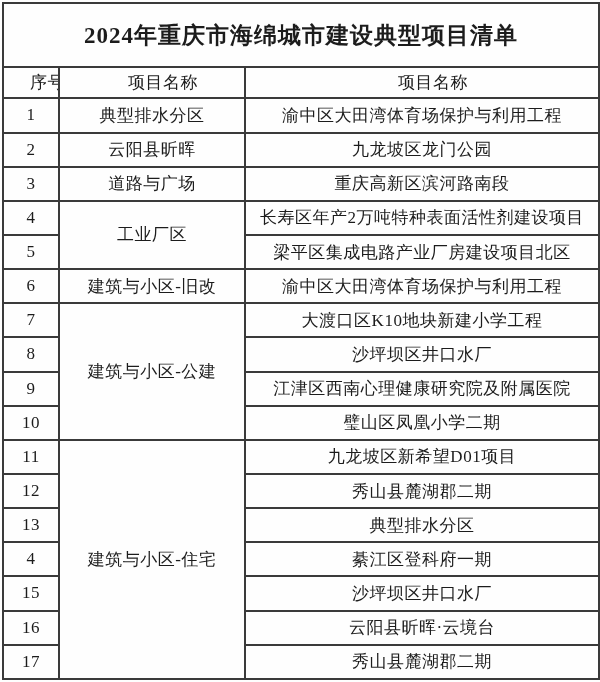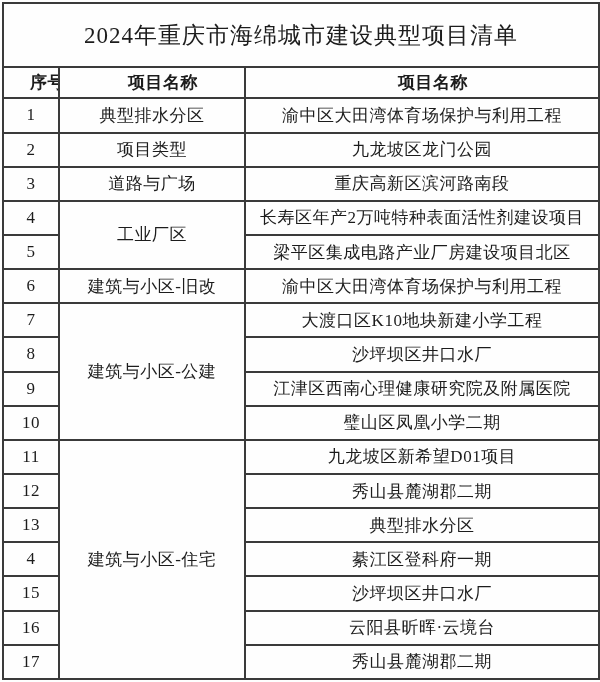--- a/index.html
+++ b/index.html
@@ -28,26 +28,26 @@
     vertical-align: middle;
     padding: 0 4px;
     font-size: 17px;
     letter-spacing: 0.5px;
     overflow: hidden;
     white-space: nowrap;
   }
   tr.title-row td {
     height: 62px;
     font-size: 23px;
-    font-weight: normal;
+    font-weight: bold;
     letter-spacing: 1px;
   }
   tr.header-row td {
     height: 29px;
-    font-weight: 700;
+    font-weight: 400;
     padding-left: 26px;
   }
   tr.data-row {
     height: 34px;
   }
   col.c-no   { width: 56px;  }
   col.c-type { width: 186px; }
   col.c-name { width: 354px; }
 </style>
 </head>
@@ -70,21 +70,21 @@
         <td>项目名称</td>
       </tr>
 
       <tr class="data-row">
         <td>1</td>
         <td>典型排水分区</td>
         <td>渝中区大田湾体育场保护与利用工程</td>
       </tr>
       <tr class="data-row">
         <td>2</td>
-        <td>项目类型</td>
+        <td>云阳县昕晖</td>
         <td>九龙坡区龙门公园</td>
       </tr>
       <tr class="data-row">
         <td>3</td>
         <td>道路与广场</td>
         <td>重庆高新区滨河路南段</td>
       </tr>
       <tr class="data-row">
         <td>4</td>
         <td rowspan="2">工业厂区</td>

